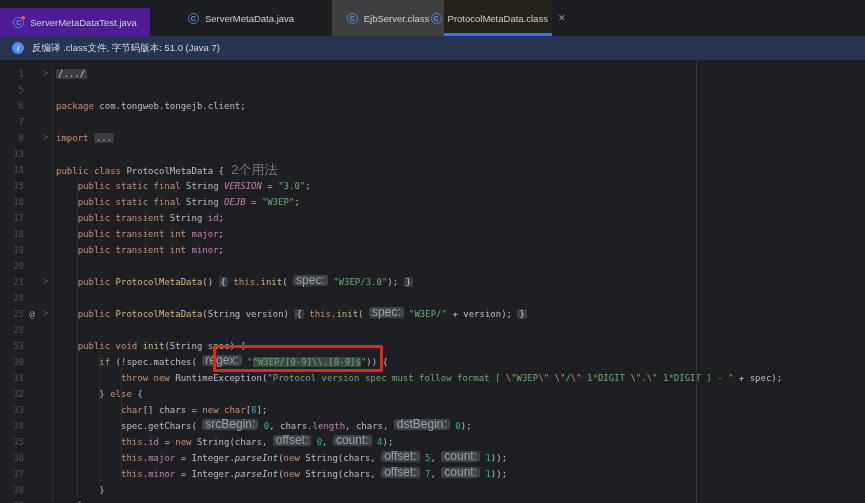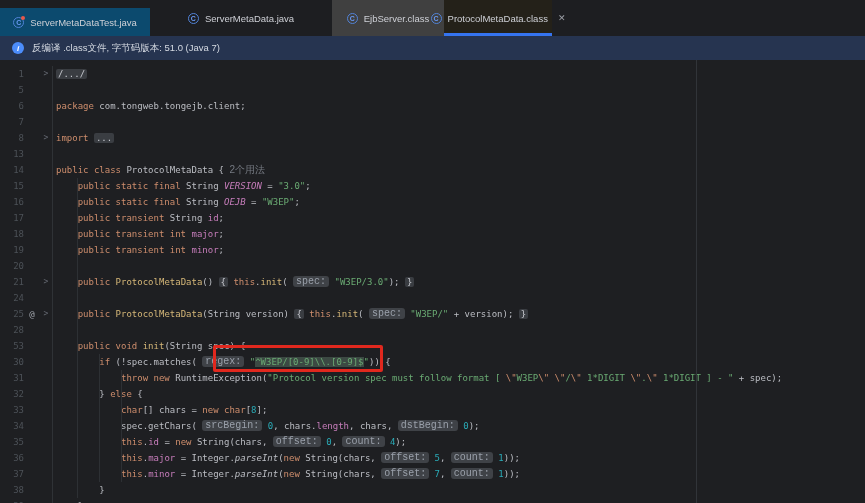--- a/index.html
+++ b/index.html
@@ -3,21 +3,21 @@
 <meta charset="utf-8">
 <style>
   * { margin:0; padding:0; box-sizing:border-box; }
   body { background:#101113; font-family:"Liberation Sans", sans-serif; }
   .app { position:relative; width:865px; height:503px; background:#1e1f22; overflow:hidden; }
 
   
   .tabbar { display:flex; height:36px; background:#1d1e21; align-items:stretch; }
   .tab { position:relative; display:flex; align-items:center; justify-content:center;
          gap:6px; color:#ced0d6; font-size:9.5px; cursor:default; flex:none; }
-  .tab:nth-child(1){ width:150px; background:#0c4a6e;margin-top:8px; }
+  .tab:nth-child(1){ width:150px; background:#4c1d95;margin-top:8px; }
   .tab:nth-child(2){ width:182px; }
   .tab:nth-child(3){ width:112px; background:#404040; }
   .tab:nth-child(4){ width:108px; background:#242119; }
   .tab:nth-child(5){ width:141px; background:#000000; color:#e8eaee; }
   .tab.active::after { content:""; position:absolute; left:0; right:0; bottom:0;
          height:3px; background:#3574f0; }
   .cicon { position:relative; width:11px; height:11px; border:1.5px solid #5183d8;
            border-radius:50%; display:flex; align-items:center; justify-content:center;
            color:#6a9bf5; font-size:7px; font-weight:bold; flex:none; }
   .cicon .tdot { position:absolute; top:-2px; right:-2px; width:4px; height:4px;
@@ -48,23 +48,23 @@
   .st   { color:#6aab73; }
   .esc  { color:#cf8e6d; }
   .nm   { color:#2aacb8; }
   .fd   { color:#c77dbb; }
   .cf   { color:#c77dbb; font-style:italic; }
   .mt   { color:#d5b778; }
   .sm   { color:#bcbec4; font-style:italic; }
   .inj  { color:#6aab73; background:#3c4943; }
   .fold { color:#c8cad0; background:#3a3d42; border-radius:2px; padding:0 2px; }
   .hint { display:inline-block; background:#3f4247; color:#9aa0aa; border-radius:3px;
-          padding:0 3px; height:11px; line-height:11px; font-size:10px;
-          font-family:Liberation Mono, monospace; vertical-align:1px; }
-  .use  { color:#757a82; font-size:10px; font-family:"Liberation Sans", sans-serif; }
+          padding:0 3px; height:11px; line-height:11px; font-size:12px;
+          font-family:Liberation Sans, sans-serif; vertical-align:1px; }
+  .use  { color:#757a82; font-size:13px; font-family:"Liberation Sans", sans-serif; }
 
   
   .vguide { position:absolute; width:1px; background:#2d3034; }
   .margin-guide { position:absolute; left:696px; top:60px; bottom:0; width:1px; background:#313439; }
   .ann-rect { position:absolute; left:213px; top:345px; width:170px; height:27px;
               border:3px solid #e0281e; border-radius:2px; pointer-events:none; }
 </style>
 </head>
 <body>
 

